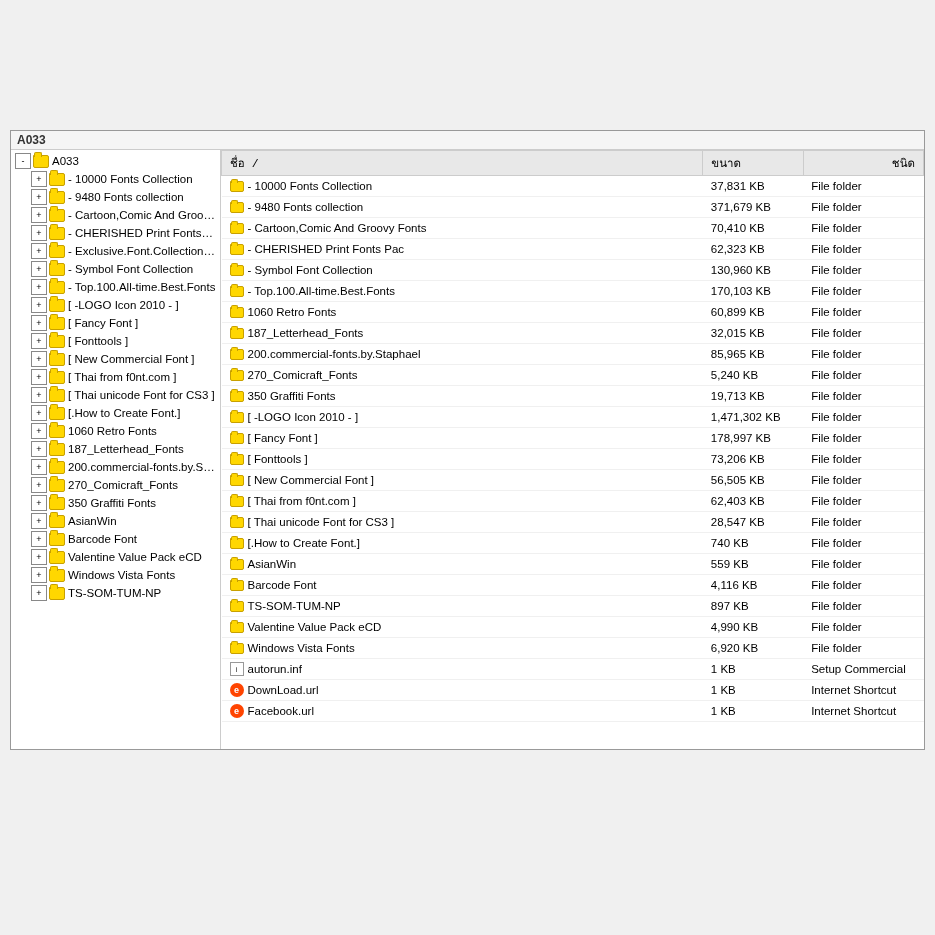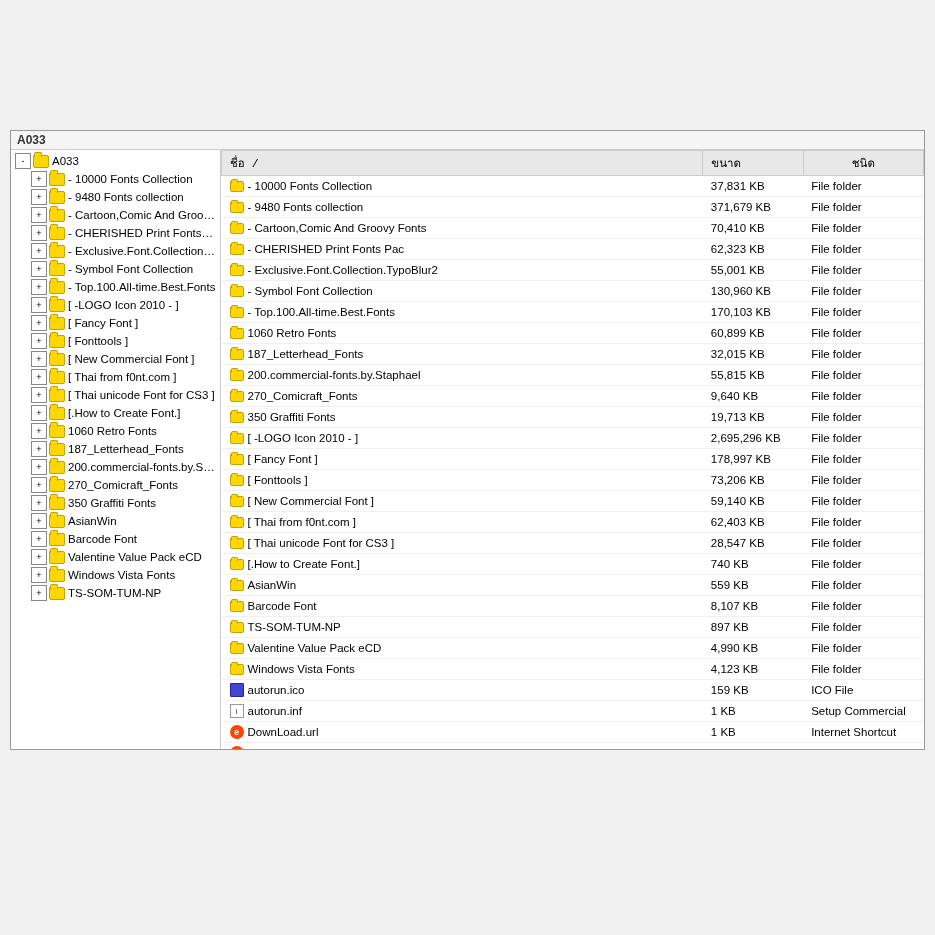--- a/index.html
+++ b/index.html
@@ -112,21 +112,21 @@
     .file-table th {
       border: 1px solid #ccc;
       padding: 3px 8px;
       text-align: left;
       font-size: 11.5px;
       font-weight: normal;
       cursor: pointer;
       background: #e8e8e8;
       white-space: nowrap;
     }
-    .file-table th:nth-child(3) { text-align: center; }
+    .file-table th:nth-child(3) { text-align: right; }
     .file-table td {
       padding: 1px 8px;
       font-size: 11.5px;
       white-space: nowrap;
       border-bottom: 1px solid #f0f0f0;
       line-height: 18px;
     }
     .file-table td:nth-child(3) { }
     .file-icon {
       display: inline-flex;
@@ -391,32 +391,20 @@
     </td>
     <td>62,323 KB</td>
     <td>File folder</td>
   </tr>
             <tr>
     <td>
       <div class="name-cell">
         <span class="file-icon">
                     <span class="folder-icon-sm"></span>
                   </span>
-        <span>- Exclusive.Font.Collection.TypoBlur2</span>
-      </div>
-    </td>
-    <td>55,001 KB</td>
-    <td>File folder</td>
-  </tr>
-            <tr>
-    <td>
-      <div class="name-cell">
-        <span class="file-icon">
-                    <span class="folder-icon-sm"></span>
-                  </span>
         <span>- Symbol Font Collection</span>
       </div>
     </td>
     <td>130,960 KB</td>
     <td>File folder</td>
   </tr>
             <tr>
     <td>
       <div class="name-cell">
         <span class="file-icon">
@@ -454,33 +442,33 @@
   </tr>
             <tr>
     <td>
       <div class="name-cell">
         <span class="file-icon">
                     <span class="folder-icon-sm"></span>
                   </span>
         <span>200.commercial-fonts.by.Staphael</span>
       </div>
     </td>
-    <td>55,815 KB</td>
+    <td>85,965 KB</td>
     <td>File folder</td>
   </tr>
             <tr>
     <td>
       <div class="name-cell">
         <span class="file-icon">
                     <span class="folder-icon-sm"></span>
                   </span>
         <span>270_Comicraft_Fonts</span>
       </div>
     </td>
-    <td>9,640 KB</td>
+    <td>5,240 KB</td>
     <td>File folder</td>
   </tr>
             <tr>
     <td>
       <div class="name-cell">
         <span class="file-icon">
                     <span class="folder-icon-sm"></span>
                   </span>
         <span>350 Graffiti Fonts</span>
       </div>
@@ -490,21 +478,21 @@
   </tr>
             <tr>
     <td>
       <div class="name-cell">
         <span class="file-icon">
                     <span class="folder-icon-sm"></span>
                   </span>
         <span>[ -LOGO Icon 2010 - ]</span>
       </div>
     </td>
-    <td>2,695,296 KB</td>
+    <td>1,471,302 KB</td>
     <td>File folder</td>
   </tr>
             <tr>
     <td>
       <div class="name-cell">
         <span class="file-icon">
                     <span class="folder-icon-sm"></span>
                   </span>
         <span>[ Fancy Font ]</span>
       </div>
@@ -526,21 +514,21 @@
   </tr>
             <tr>
     <td>
       <div class="name-cell">
         <span class="file-icon">
                     <span class="folder-icon-sm"></span>
                   </span>
         <span>[ New Commercial Font ]</span>
       </div>
     </td>
-    <td>59,140 KB</td>
+    <td>56,505 KB</td>
     <td>File folder</td>
   </tr>
             <tr>
     <td>
       <div class="name-cell">
         <span class="file-icon">
                     <span class="folder-icon-sm"></span>
                   </span>
         <span>[ Thai from f0nt.com ]</span>
       </div>
@@ -586,21 +574,21 @@
   </tr>
             <tr>
     <td>
       <div class="name-cell">
         <span class="file-icon">
                     <span class="folder-icon-sm"></span>
                   </span>
         <span>Barcode Font</span>
       </div>
     </td>
-    <td>8,107 KB</td>
+    <td>4,116 KB</td>
     <td>File folder</td>
   </tr>
             <tr>
     <td>
       <div class="name-cell">
         <span class="file-icon">
                     <span class="folder-icon-sm"></span>
                   </span>
         <span>TS-SOM-TUM-NP</span>
       </div>
@@ -622,34 +610,22 @@
   </tr>
             <tr>
     <td>
       <div class="name-cell">
         <span class="file-icon">
                     <span class="folder-icon-sm"></span>
                   </span>
         <span>Windows Vista Fonts</span>
       </div>
     </td>
-    <td>4,123 KB</td>
-    <td>File folder</td>
-  </tr>
-            <tr>
-    <td>
-      <div class="name-cell">
-        <span class="file-icon">
-                    <span class="ico-file"></span>
-                  </span>
-        <span>autorun.ico</span>
-      </div>
-    </td>
-    <td>159 KB</td>
-    <td>ICO File</td>
+    <td>6,920 KB</td>
+    <td>File folder</td>
   </tr>
             <tr>
     <td>
       <div class="name-cell">
         <span class="file-icon">
                     <span class="inf-file">i</span>
                   </span>
         <span>autorun.inf</span>
       </div>
     </td>

